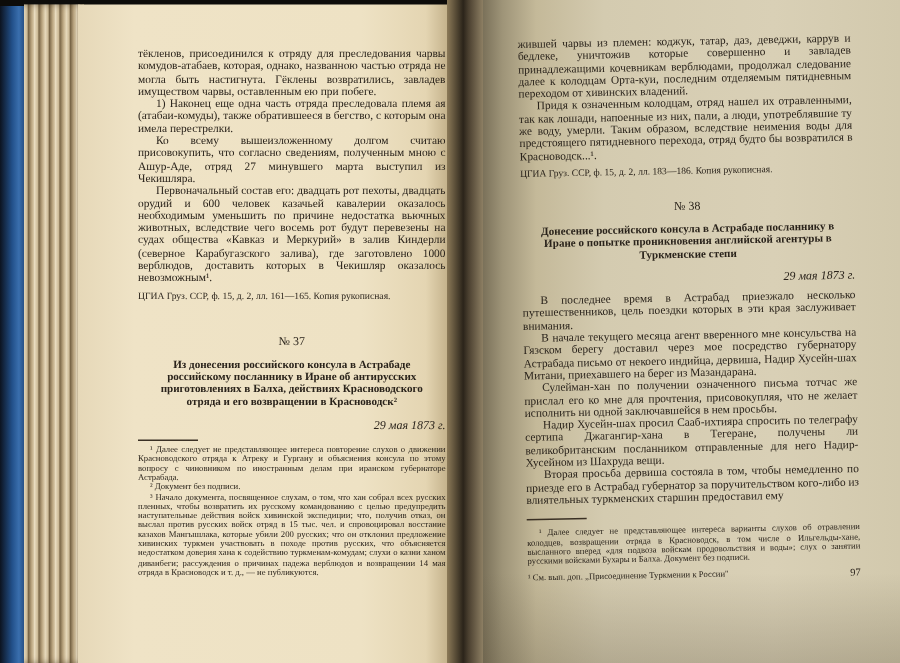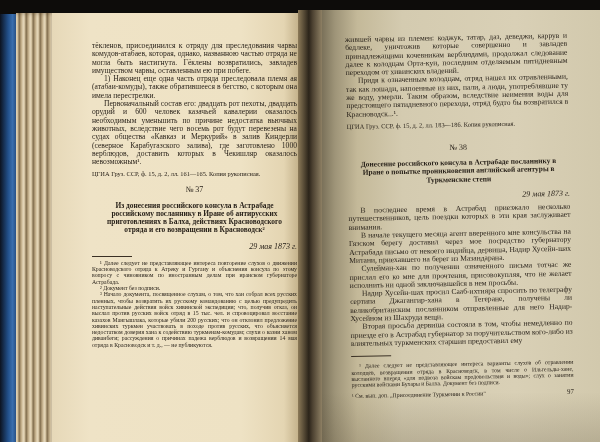--- a/index.html
+++ b/index.html
@@ -1,59 +1,60 @@
 <!DOCTYPE html>
 <html><head>
 <meta charset="utf-8">
 <style>
   html, body { margin:0; padding:0; }
   body { width:600px; height:442px; background:#0d0c0a; overflow:hidden; position:relative;
          font-family:"Liberation Serif","DejaVu Serif",serif; color:#2a231b; }
-  .spread { position:absolute; left:0; top:10px; width:600px; height:378px;border-radius:11px; }
+  .spread { position:absolute; left:0; top:0; width:600px; height:378px;border-radius:11px; }
   .cover-edge { position:absolute; left:0; top:4px; width:18px; height:438px;
                 background:linear-gradient(90deg,#0c1320 0%,#22508a 45%,#3a6fae 70%,#1d3f6e 100%); }
   .page-stack { position:absolute; left:16px; top:3px; width:40px; height:439px;
                 background:repeating-linear-gradient(90deg,#e9dcc0 0px,#cdbb98 2px,#7a6748 3px,#b9a47f 5px,#e2d3b3 7px);
                 box-shadow: inset -3px 0 4px rgba(60,45,25,.5); }
   .left-page { position:absolute; left:52px; top:3px; width:252px; height:439px;
                background:linear-gradient(90deg,#e6d8b8 0%,#efe3c6 15%,#eee2c4 75%,#e4d5b2 92%,#b8a57d 100%); }
   .gutter { position:absolute; left:298px; top:0; width:24px; height:442px;
             background:linear-gradient(90deg,#8c7a58 0%,#2b241a 45%,#4b4030 60%,#8d7f63 100%); }
   .right-page { position:absolute; left:318px; top:0; width:282px; height:442px;
                 background:linear-gradient(90deg,#6f6650 0%,#9e9478 6%,#c4b999 14%,#d4cbb0 30%,#d9d0b6 70%,#d2c9ad 100%); }
   .right-page::after { content:""; position:absolute; left:0; bottom:0; width:100%; height:60px;
                 background:linear-gradient(180deg,rgba(0,0,0,0) 0%,rgba(80,70,50,.25) 100%); }
 
   .text { position:absolute; font-size:7.6px; line-height:8.3px; text-align:justify; }
   .left-text { left:92px; top:32px; width:205px; }
   .right-text { left:345px; top:26px; width:222px; transform:rotate(-1.1deg); transform-origin:left top; }
   p { margin:0; text-indent:12px; }
   p.noind { text-indent:0; }
   .archive { font-size:6.4px; line-height:7px; text-indent:0; margin-top:4px; }
-  .docnum { text-align:center; margin-top:9px; font-size:8px; }
+  .docnum { text-align:center; margin-top:23px; font-size:8px; }
   .doctitle { text-align:center; font-weight:bold; margin-top:7px; font-size:7.4px; line-height:8.2px; padding:0 6px; }
   .date { text-align:right; font-style:italic; margin-top:8px; margin-bottom:5px; font-size:8px; }
   .rule { width:40px; border-top:1px solid #3a3024; margin:4px 0 3px 0; }
   .fn { font-size:5.8px; line-height:6.3px; text-indent:8px; }
   .right-footline { display:flex; justify-content:space-between; font-size:5.8px; margin-top:4px; }
   .right-footline .pn { font-size:7px; }
 </style>
 </head>
 <body>
 
 <div class="spread">
   <div class="cover-edge"></div>
   <div class="page-stack"></div>
   <div class="left-page"></div>
   <div class="right-page"></div>
   <div class="gutter"></div>
 
   <div class="text left-text">
     <p class="noind">тёкленов, присоединился к отряду для преследования чарвы комудов-атабаев, которая, однако, названною частью отряда не могла быть настигнута. Гёклены возвратились, завладев имуществом чарвы, оставленным ею при побеге.</p>
     <p>1) Наконец еще одна часть отряда преследовала племя ая (атабаи-комуды), также обратившееся в бегство, с которым она имела перестрелки.</p>
+    <p>Ко всему вышеизложенному долгом считаю присовокупить, что согласно сведениям, полученным мною с Ашур-Аде, отряд 27 минувшего марта выступил из Чекишляра.</p>
     <p>Первоначальный состав его: двадцать рот пехоты, двадцать орудий и 600 человек казачьей кавалерии оказалось необходимым уменьшить по причине недостатка вьючных животных, вследствие чего восемь рот будут перевезены на судах общества «Кавказ и Меркурий» в залив Киндерли (северное Карабугазского залива), где заготовлено 1000 верблюдов, доставить которых в Чекишляр оказалось невозможным¹.</p>
     <p class="archive">ЦГИА Груз. ССР, ф. 15, д. 2, лл. 161—165. Копия рукописная.</p>
     <div class="docnum">№ 37</div>
     <div class="doctitle">Из донесения российского консула в Астрабаде российскому посланнику в Иране об антирусских приготовлениях в Балха, действиях Красноводского отряда и его возвращении в Красноводск²</div>
     <div class="date">29 мая 1873 г.</div>
     <div class="rule"></div>
     <p class="fn">¹ Далее следует не представляющее интереса повторение слухов о движении Красноводского отряда к Атреку и Гургану и объяснения консула по этому вопросу с чиновником по иностранным делам при иранском губернаторе Астрабада.</p>
     <p class="fn">² Документ без подписи.</p>
     <p class="fn">³ Начало документа, посвященное слухам, о том, что хан собрал всех русских пленных, чтобы возвратить их русскому командованию с целью предупредить наступательные действия войск хивинской экспедиции; что, получив отказ, он выслал против русских войск отряд в 15 тыс. чел. и спровоцировал восстание казахов Мангышлака, которые убили 200 русских; что он отклонил предложение хивинских туркмен участвовать в походе против русских, что объясняется недостатком доверия хана к содействию туркменам-комудам; слухи о казни ханом диванбеги; рассуждения о причинах падежа верблюдов и возвращении 14 мая отряда в Красноводск и т. д., — не публикуются.</p>
 

